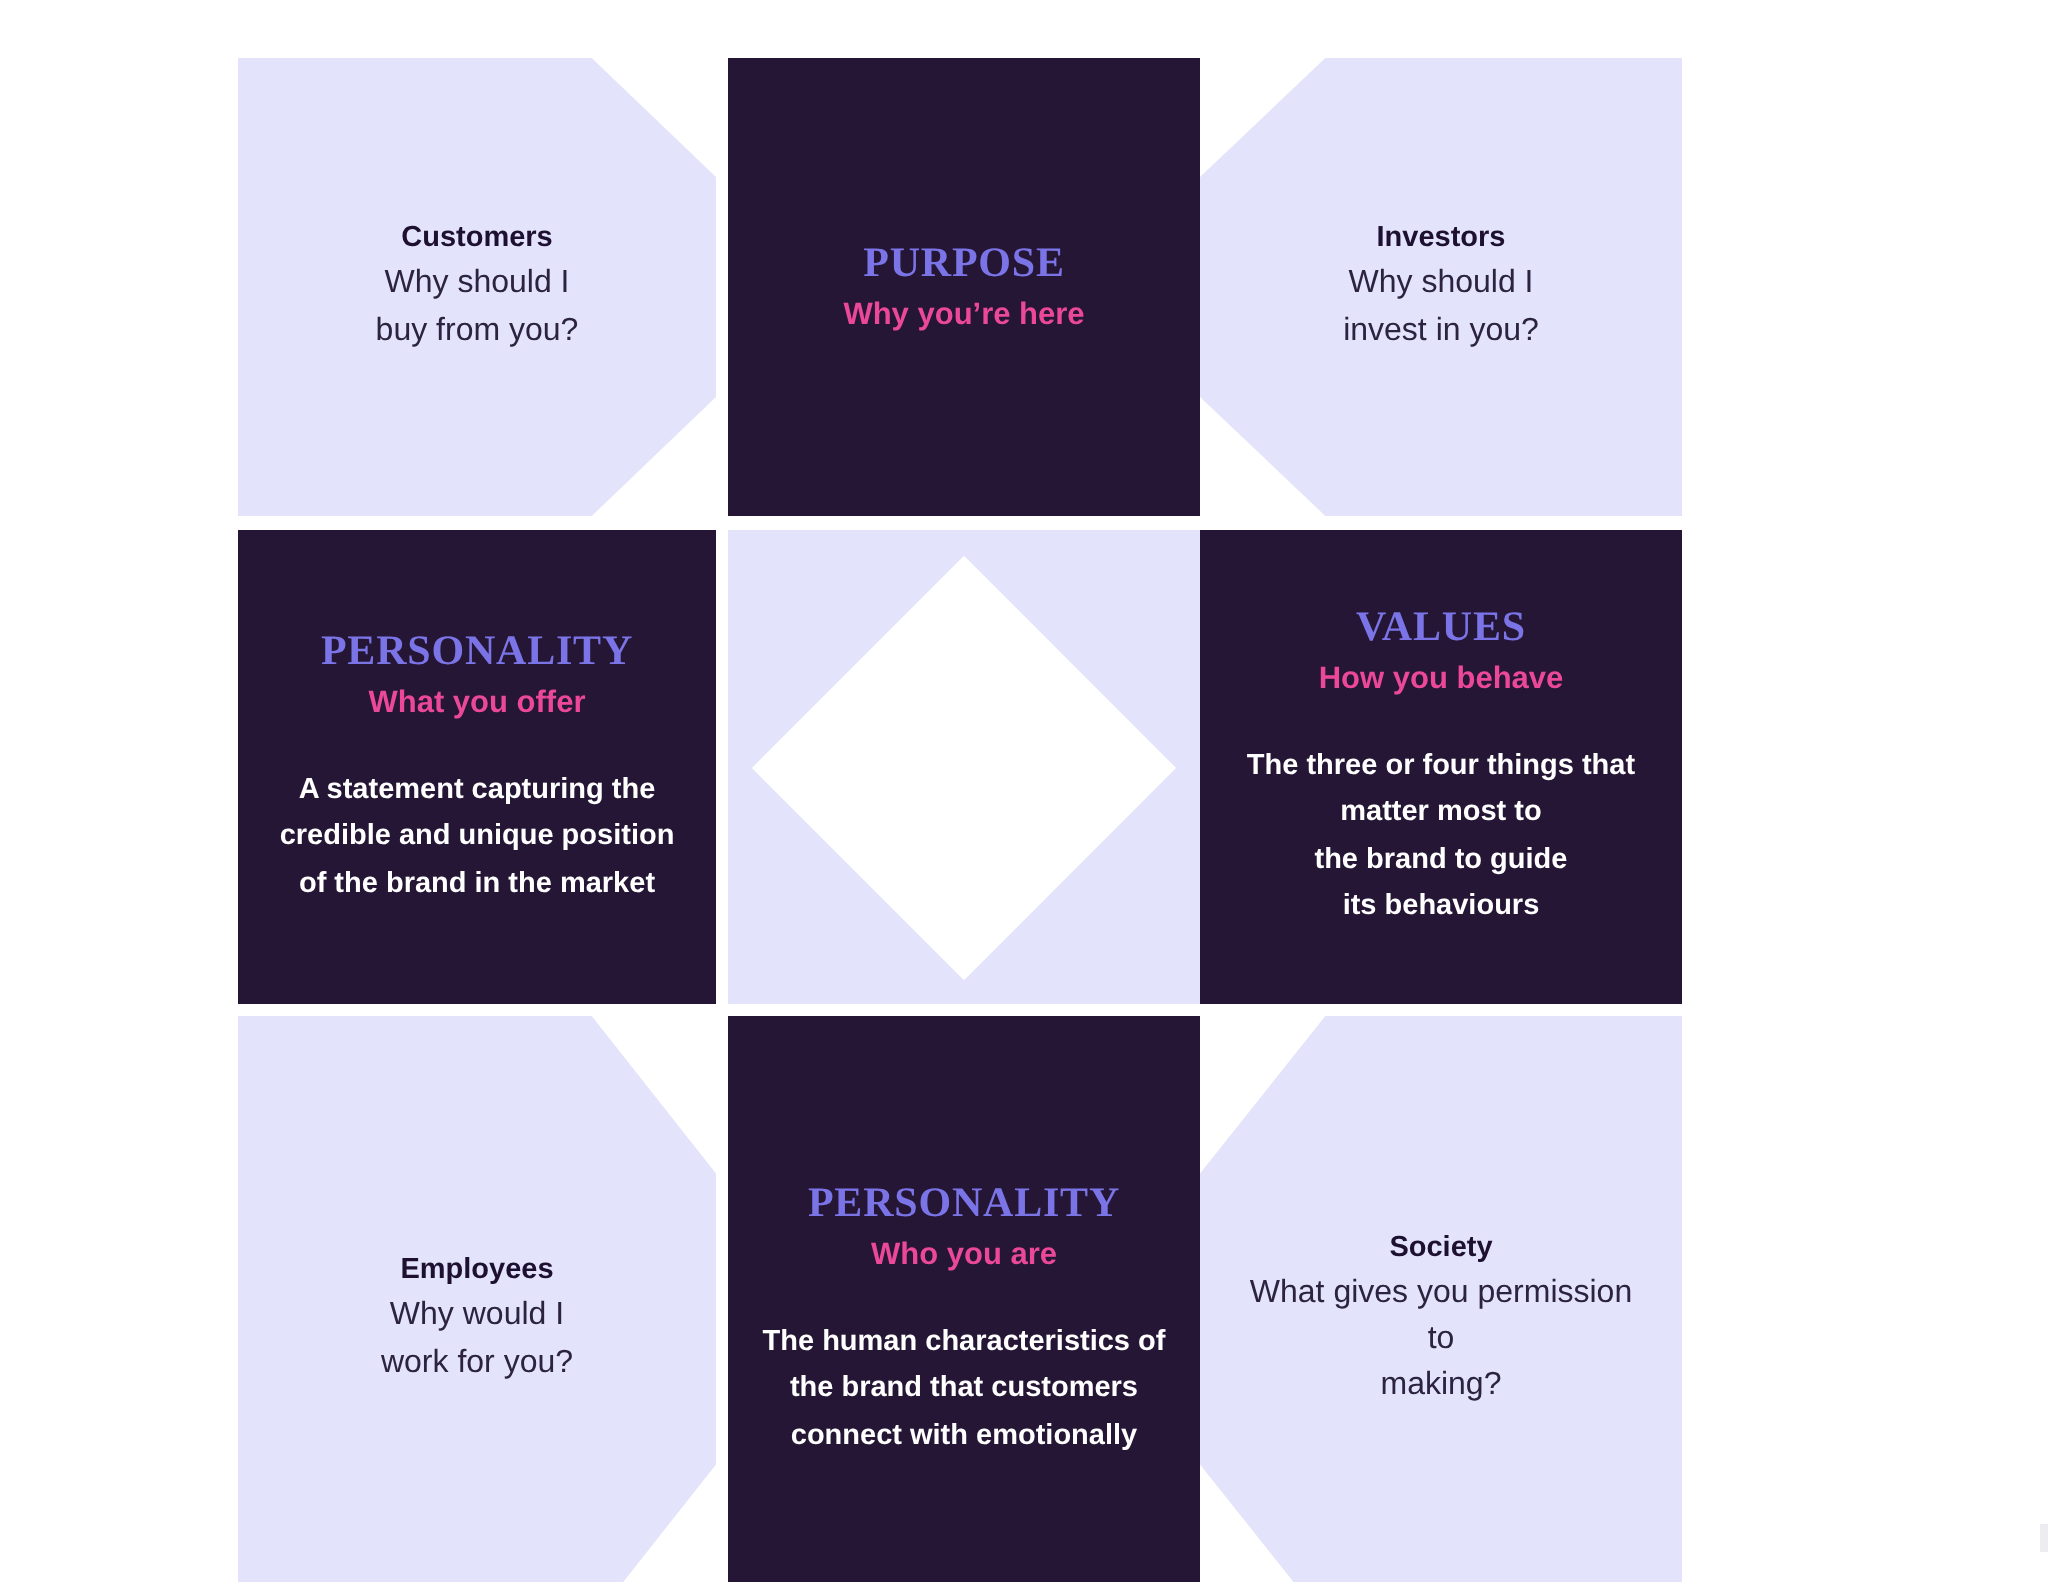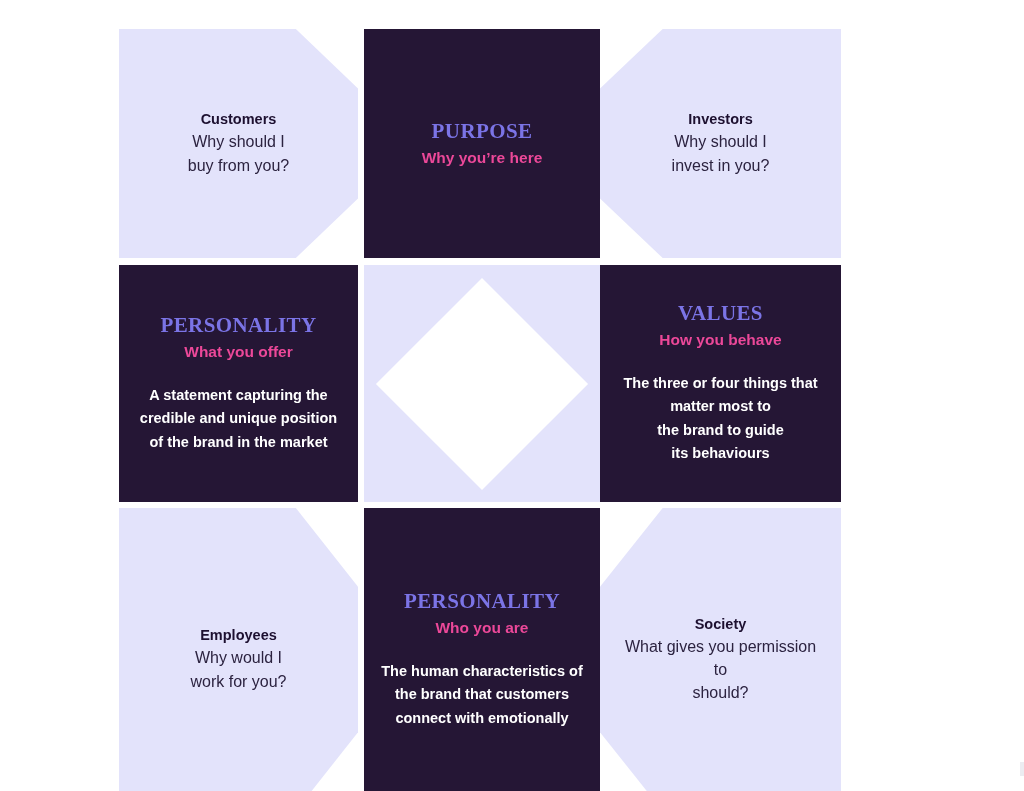--- a/index.html
+++ b/index.html
@@ -181,19 +181,19 @@
       <p class="body">
         <span>The human characteristics of</span><br>
         <span>the brand that customers</span><br>
         <span>connect with emotionally</span>
       </p>
     </div>
 
     <div class="cell col-r row-b stake arrow-left">
       <p class="title">Society</p>
       <p class="q">What gives you permission to</p>
-      <p class="q">should?</p>
+      <p class="q">making?</p>
     </div>
 
   </div>
 
   <div class="edge-artifact"></div>
 </div>
 
 </body></html>

